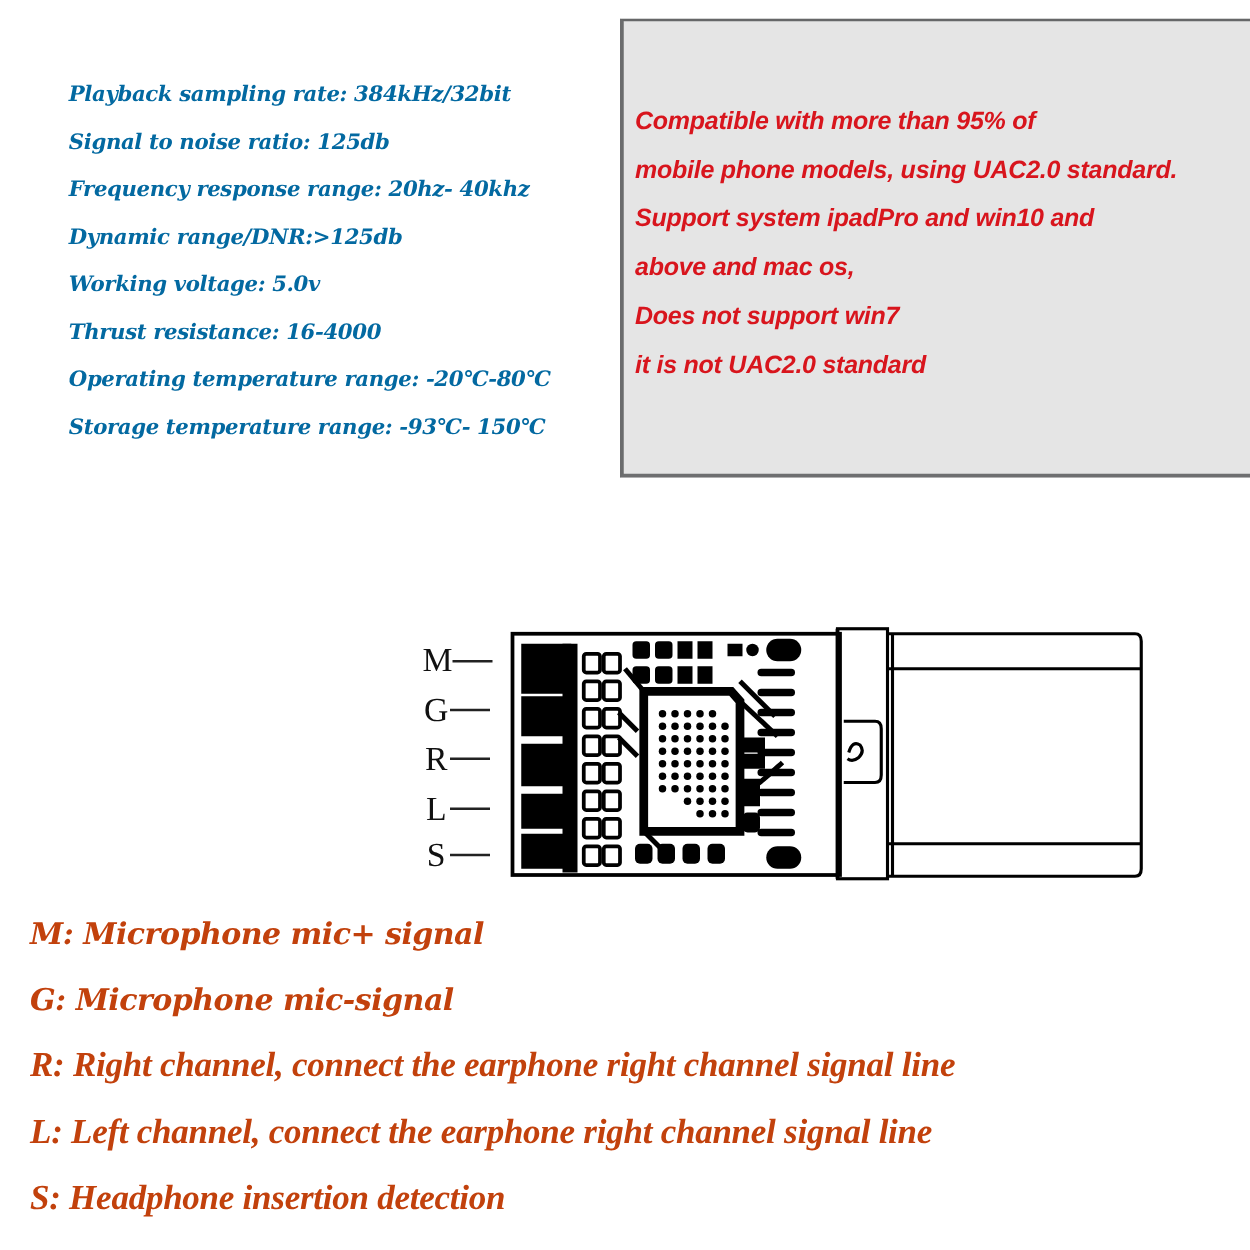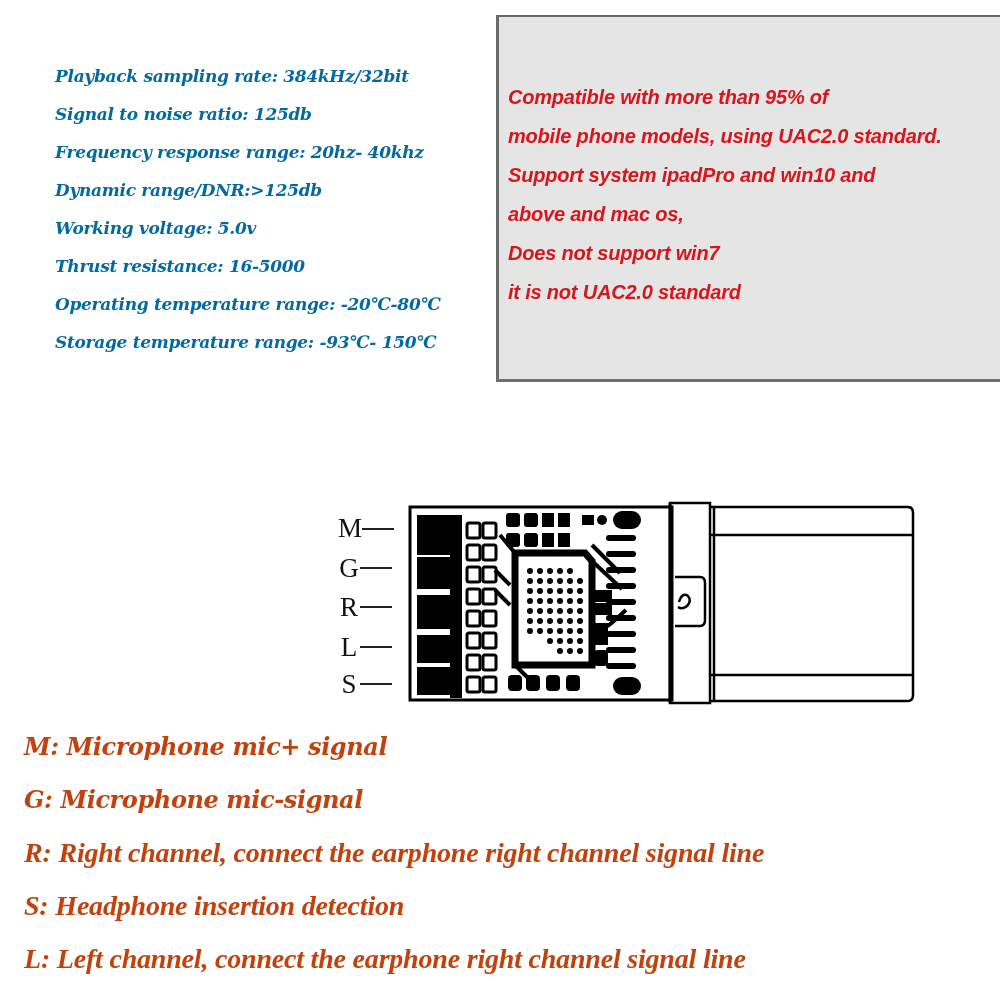--- a/index.html
+++ b/index.html
@@ -37,21 +37,21 @@
 </style>
 </head>
 <body>
 
 <ul class="specs">
   <li>Playback sampling rate: 384kHz/32bit</li>
   <li>Signal to noise ratio: 125db</li>
   <li>Frequency response range: 20hz- 40khz</li>
   <li>Dynamic range/DNR:&gt;125db</li>
   <li>Working voltage: 5.0v</li>
-  <li>Thrust resistance: 16-5000</li>
+  <li>Thrust resistance: 16-4000</li>
   <li>Operating temperature range: -20℃-80℃</li>
   <li>Storage temperature range: -93℃- 150℃</li>
 </ul>
 
 <div class="notice">
   <div class="lines">
     <div class="line">Compatible with more than 95% of</div>
     <div class="line">mobile phone models, using UAC2.0 standard.</div>
     <div class="line">Support system ipadPro and win10 and</div>
     <div class="line">above and mac os,</div>
@@ -212,15 +212,15 @@
       <path d="M349 107 Q352 97 358 101 Q362 106 357 111 Q352 115 348 112"></path>
     </g>
     <line x1="340" y1="8" x2="340" y2="208" stroke="#000" stroke-width="3"></line>
   </svg>
 </div>
 
 <ul class="legend">
   <li>M: Microphone mic+ signal</li>
   <li>G: Microphone mic-signal</li>
   <li class="cond">R: Right channel, connect the earphone right channel signal line</li>
+  <li class="cond">L: Left channel, connect the earphone right channel signal line</li>
   <li class="cond">S: Headphone insertion detection</li>
-  <li class="cond">L: Left channel, connect the earphone right channel signal line</li>
 </ul>
 
 </body></html>

